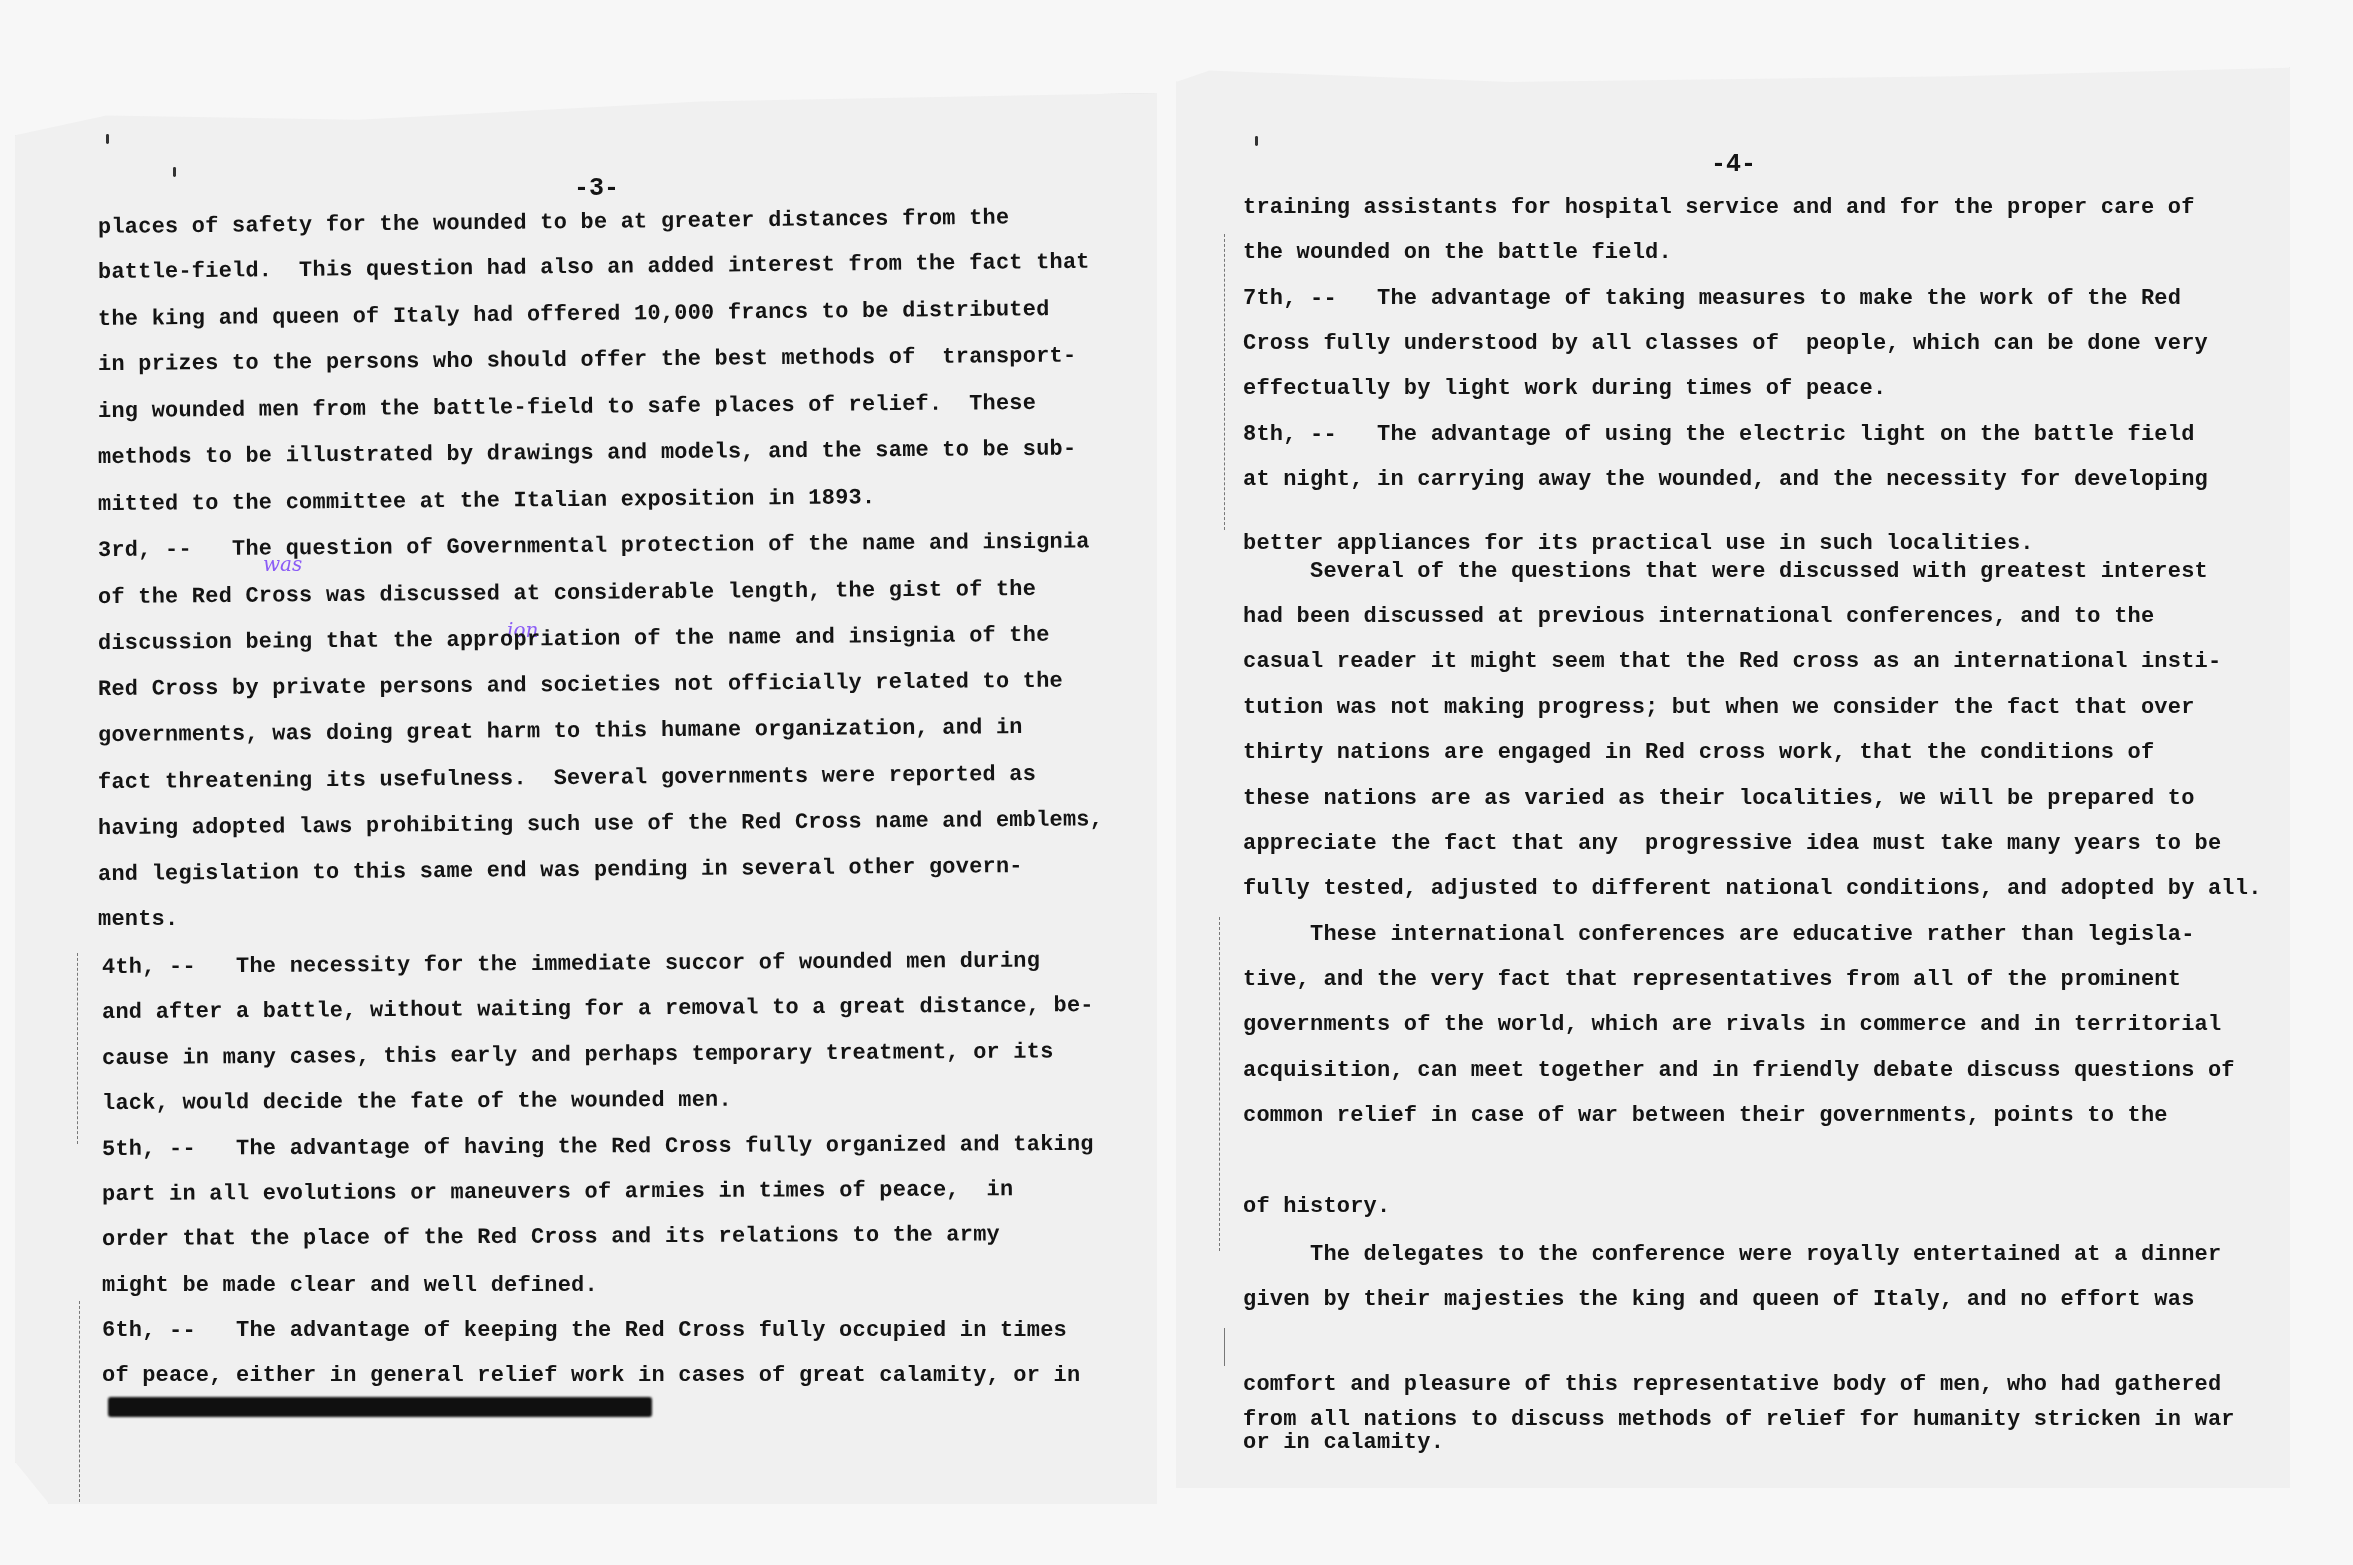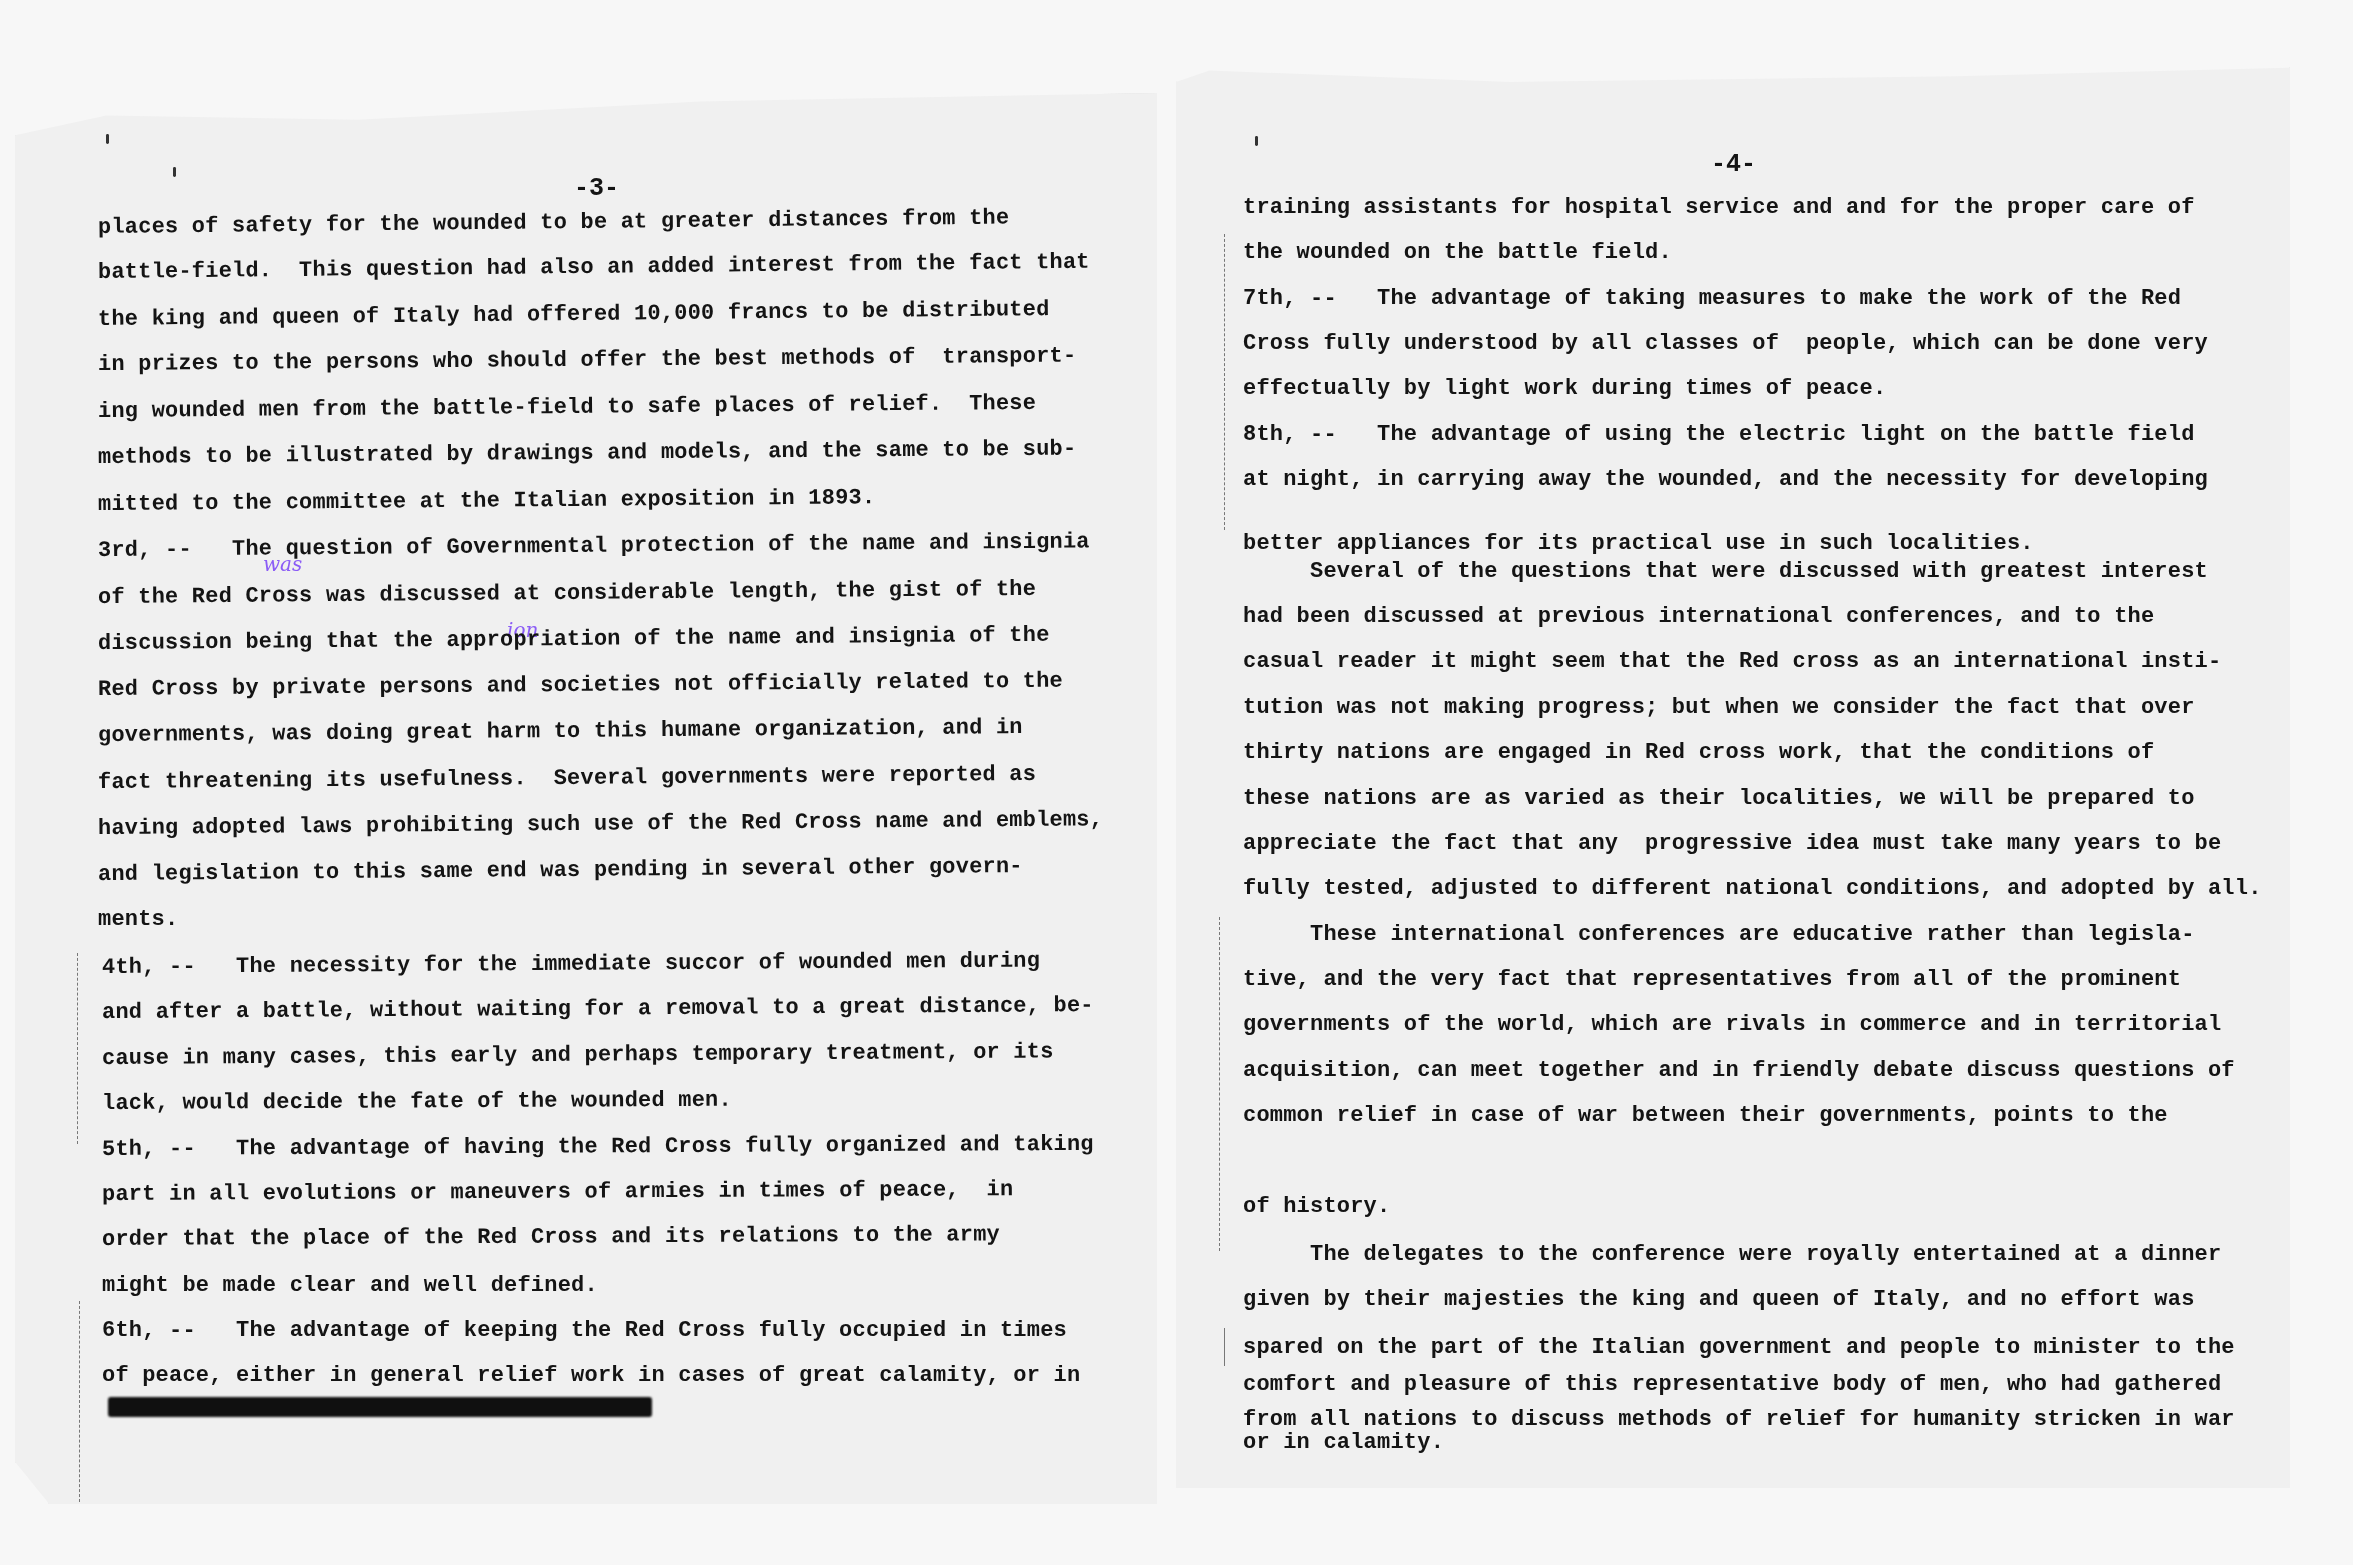--- a/index.html
+++ b/index.html
@@ -96,18 +96,17 @@
   <div class="margin-mark" style="left:43px;top:855px;height:334px;border-left-style:dashed;"></div>
   <div class="line" style="left:67px;top:860px;">     These international conferences are educative rather than legisla-</div>
   <div class="line" style="left:67px;top:905px;">tive, and the very fact that representatives from all of the prominent</div>
   <div class="line" style="left:67px;top:950px;">governments of the world, which are rivals in commerce and in territorial</div>
   <div class="line" style="left:67px;top:996px;">acquisition, can meet together and in friendly debate discuss questions of</div>
   <div class="line" style="left:67px;top:1041px;">common relief in case of war between their governments, points to the</div>
   <div class="line" style="left:67px;top:1132px;">of history.</div>
   <div class="line" style="left:67px;top:1180px;">     The delegates to the conference were royally entertained at a dinner</div>
   <div class="line" style="left:67px;top:1225px;">given by their majesties the king and queen of Italy, and no effort was</div>
   <div class="margin-mark" style="left:48px;top:1266px;height:38px;"></div>
-  <div class="line" style="left:67px;top:1273px;">spared on the part of the Italian government and people to minister to the</div>
   <div class="line" style="left:67px;top:1310px;">comfort and pleasure of this representative body of men, who had gathered</div>
   <div class="line" style="left:67px;top:1345px;">from all nations to discuss methods of relief for humanity stricken in war</div>
   <div class="line" style="left:67px;top:1368px;">or in calamity.</div>
 </div>
 
 
 </body></html>

